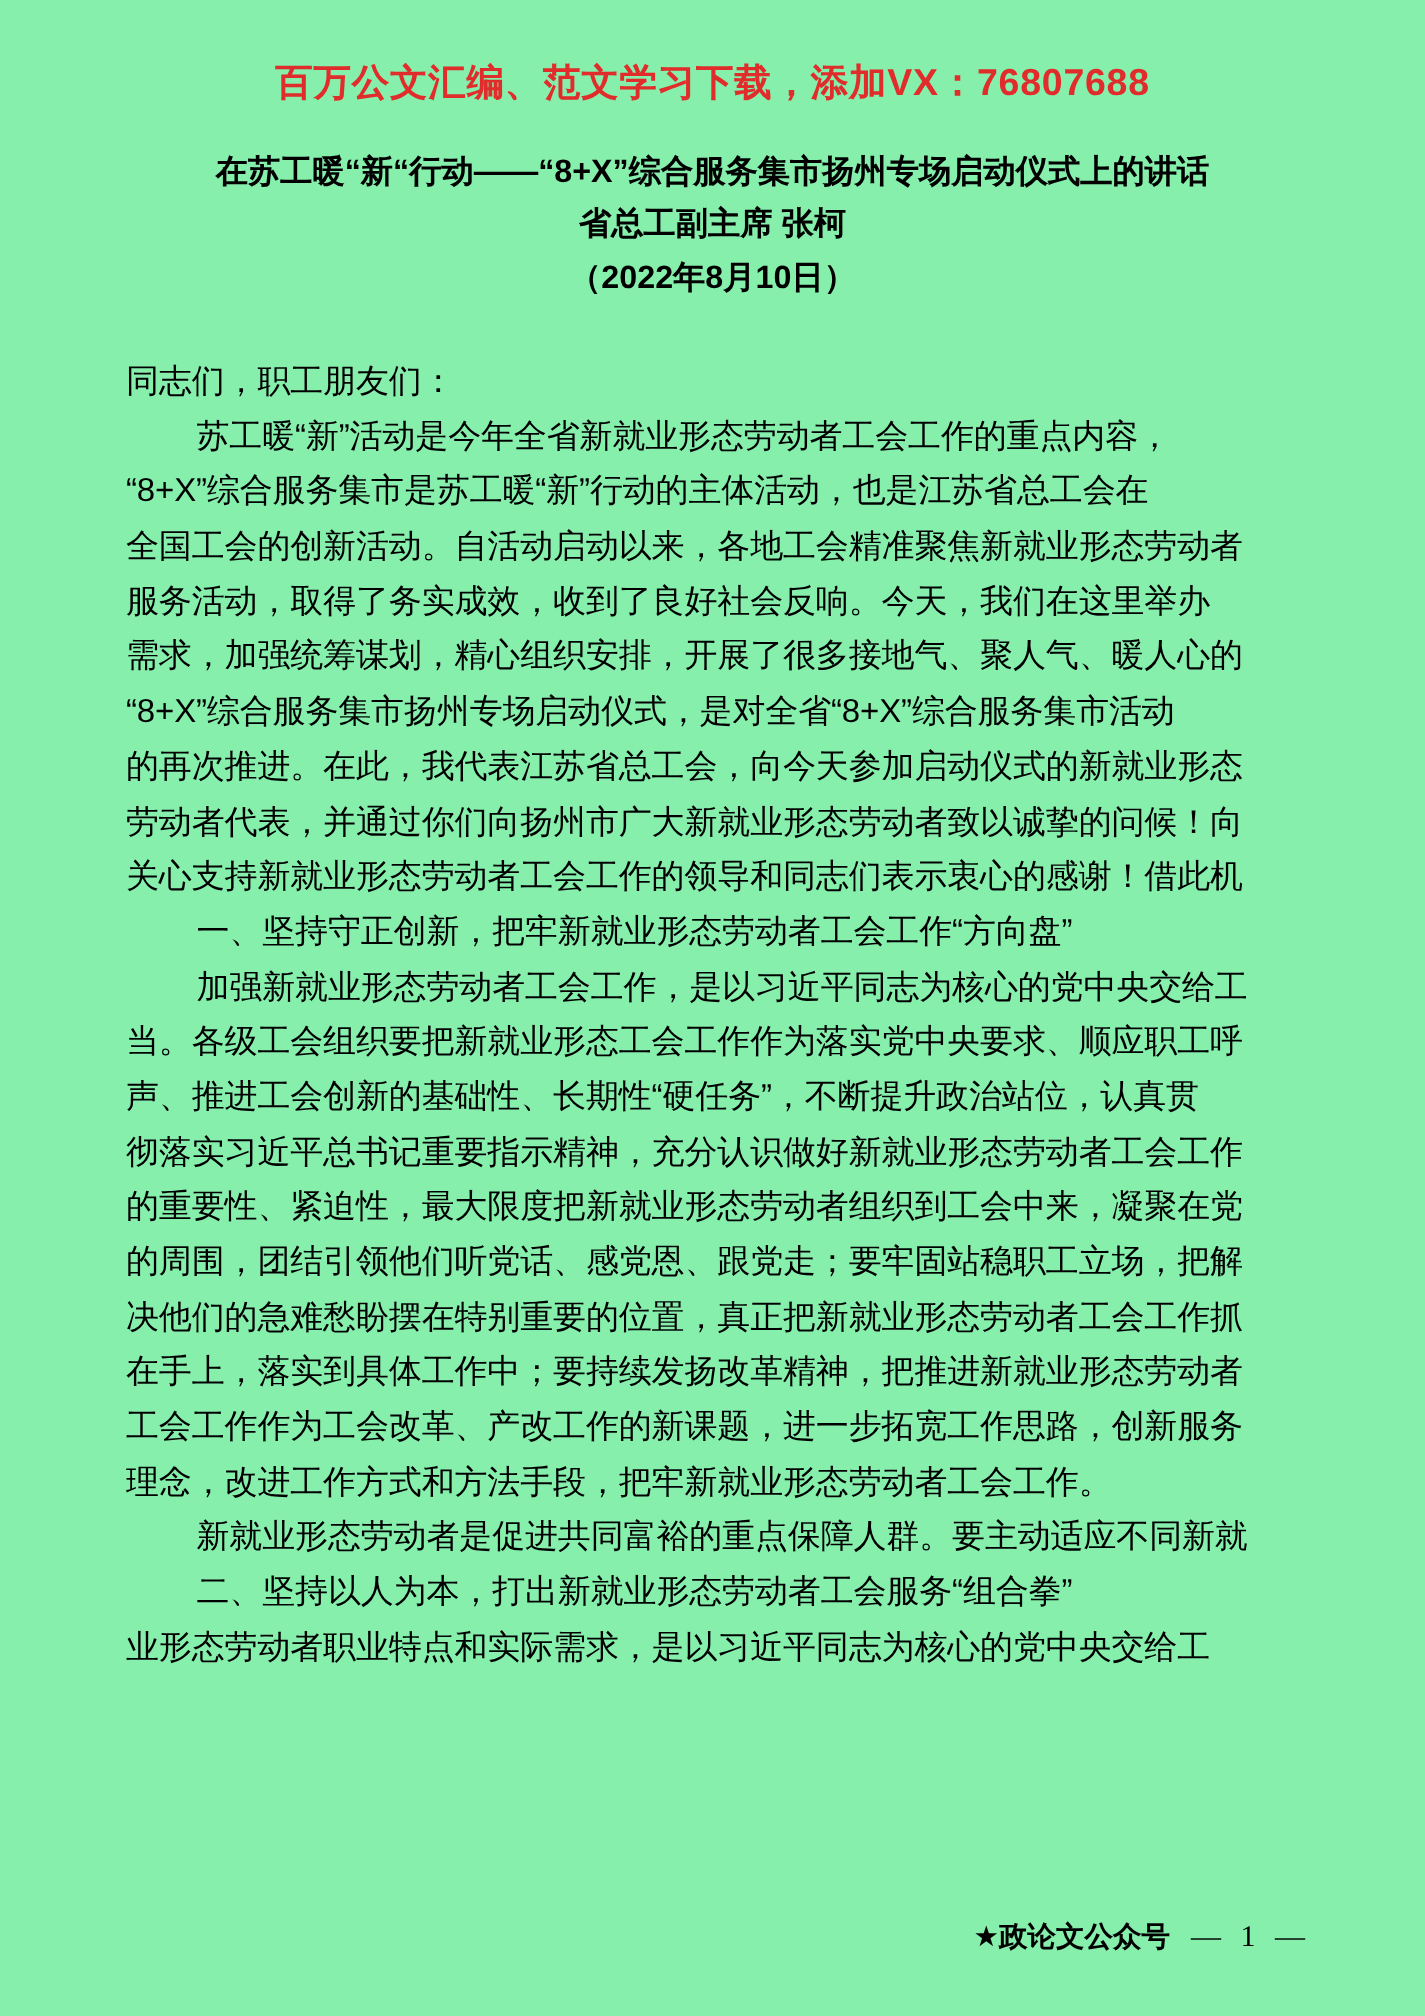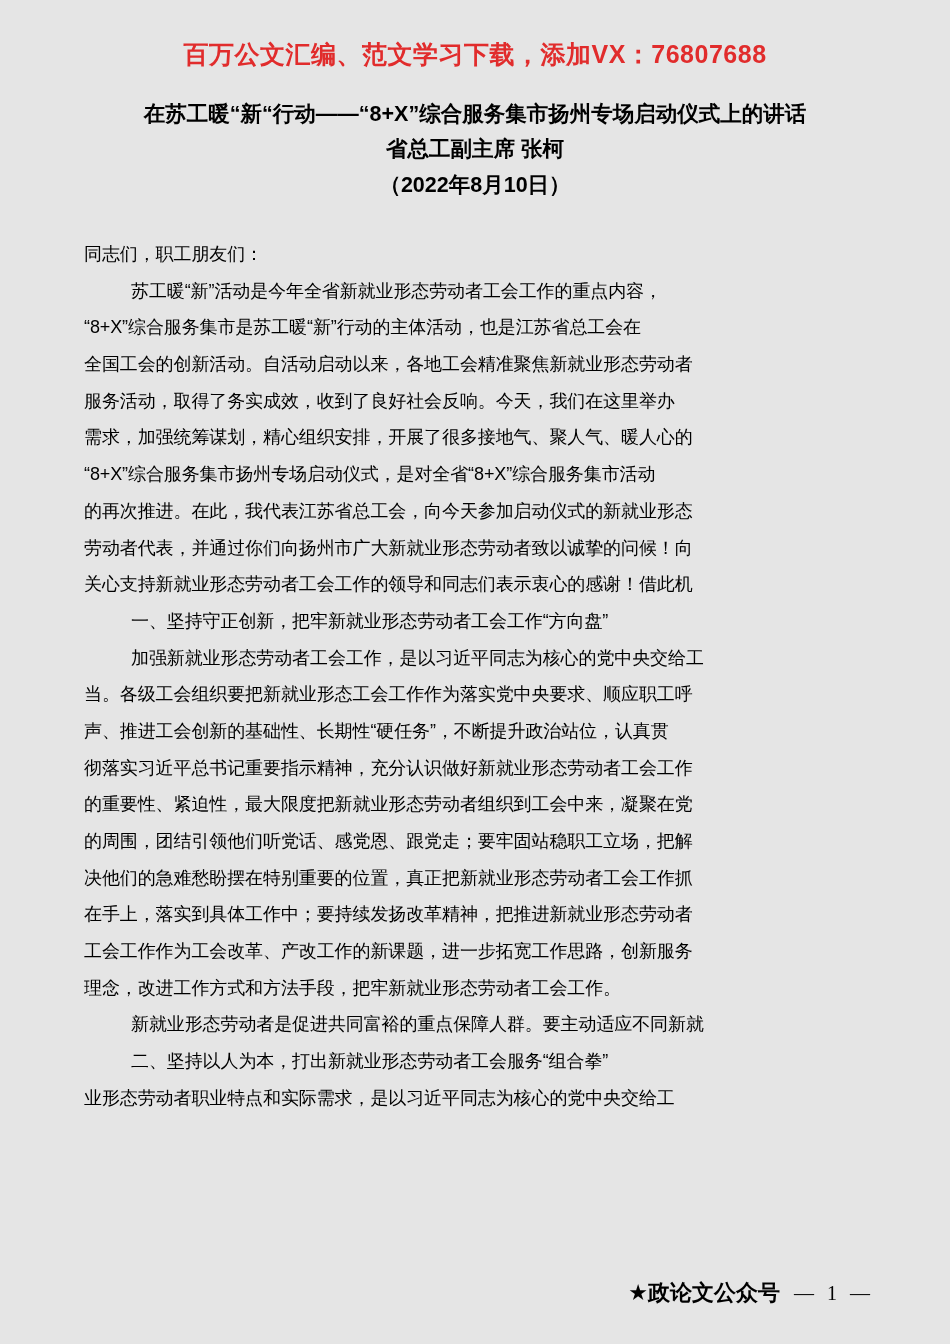--- a/index.html
+++ b/index.html
@@ -8,21 +8,21 @@
     background: #ffffff;
   }
   body {
     font-family: "Liberation Sans", "DejaVu Sans", sans-serif;
     color: #000000;
   }
   #page {
     position: relative;
     width: 950px;
     height: 1344px;
-    background: #e5e5e5;
+    background: #86efac;
     overflow: hidden;
     box-sizing: border-box;
   }
 
   
   .promo-banner {
     position: absolute;
     top: 38px;
     left: 0;
     width: 950px;
@@ -63,21 +63,21 @@
   }
 
   
   .body-text {
     position: absolute;
     top: 236px;
     left: 84px;
     width: 790px;
   }
   .line {
-    font-size: 18px;
+    font-size: 22px;
     line-height: 36.7px;
     height: 36.7px;
     letter-spacing: -0.1px;
     white-space: nowrap;
     color: #000000;
   }
   .line.indent {
     text-indent: 47px;
   }
 
@@ -91,21 +91,21 @@
   .footer-inner {
     position: absolute;
     right: 76px;
     top: 0;
     display: flex;
     align-items: baseline;
     gap: 14px;
     white-space: nowrap;
   }
   .footer-brand {
-    font-size: 22px;
+    font-size: 19px;
     font-weight: bold;
     letter-spacing: 0px;
   }
   .footer-page {
     font-family: "Liberation Serif", "DejaVu Serif", serif;
     font-size: 20px;
     letter-spacing: 4px;
   }
 </style>
 </head>

